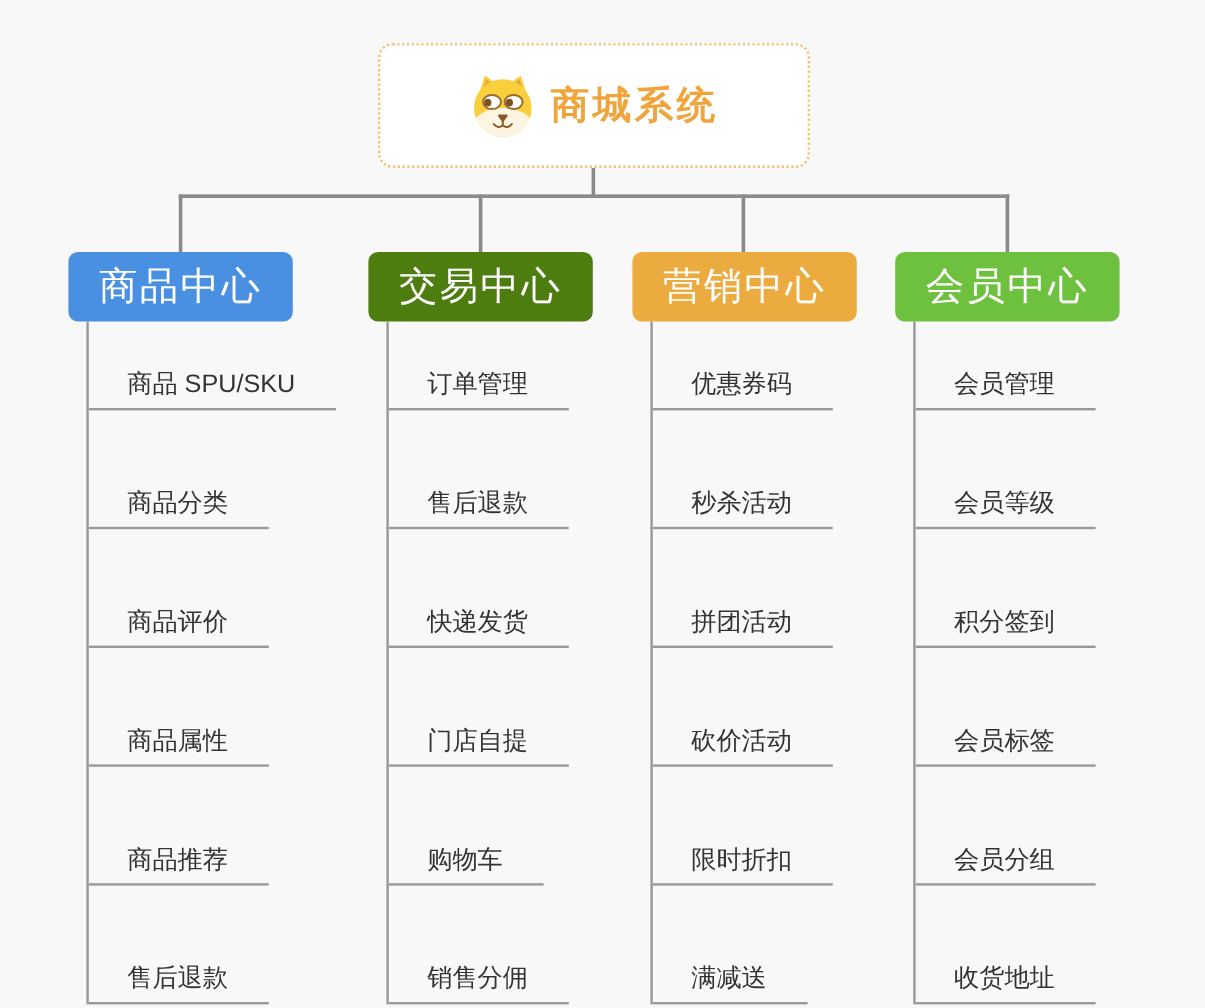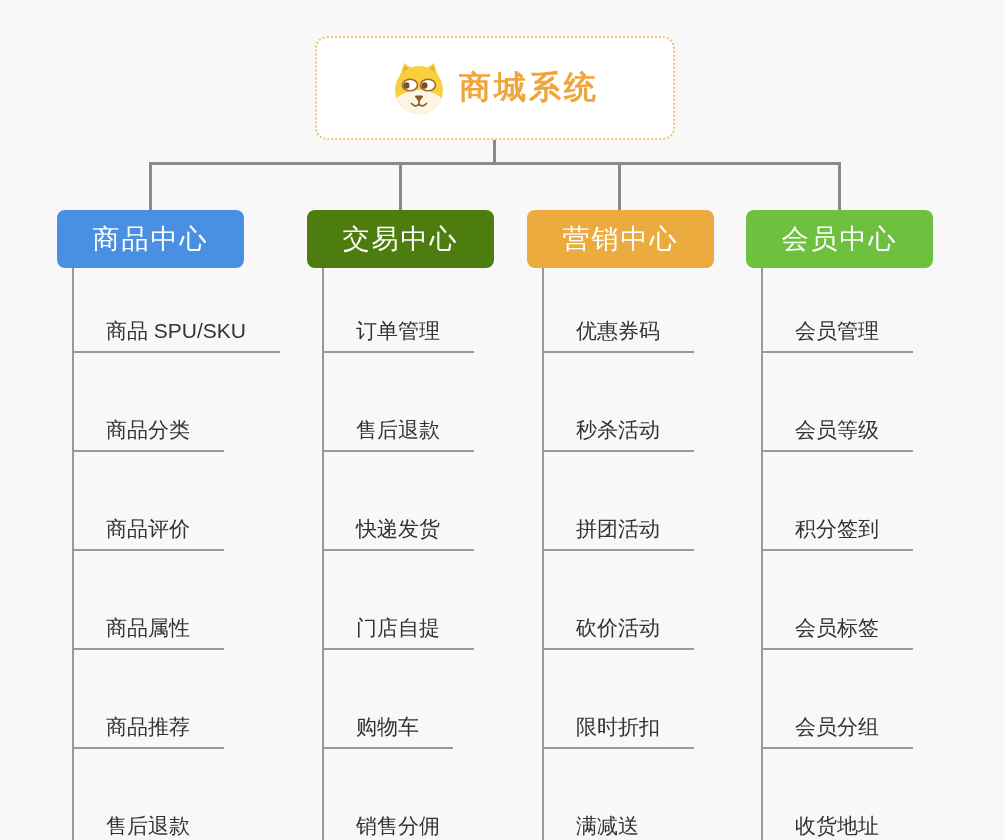--- a/index.html
+++ b/index.html
@@ -46,36 +46,36 @@
   .b2 { left: 307px; }
   .b3 { left: 527px; }
   .b4 { left: 746px; }
   .cat-box {
     width: 187px; height: 58px;
     border-radius: 8px;
     display: flex;
     align-items: center;
     justify-content: center;
     color: #ffffff;
-    font-size: 27px;
+    font-size: 32px;
     letter-spacing: 2px;
     white-space: nowrap;
     cursor: pointer;
   }
   .leaves {
     margin-left: 15px;
     border-left: 2px solid #999999;
     width: fit-content;
   }
   .leaf {
     height: 99px;
     display: flex;
     align-items: flex-end;
   }
-  .leaf:first-child { height: 85px; }
+  .leaf:first-child { height: 74px; }
   .leaf-label {
     font-size: 21px;
     color: #333333;
     padding: 0 34px 6px 32px;
     border-bottom: 2px solid #999999;
     white-space: nowrap;
     cursor: pointer;
   }
   .dog-icon { flex: 0 0 auto; display: block; }
 </style>

